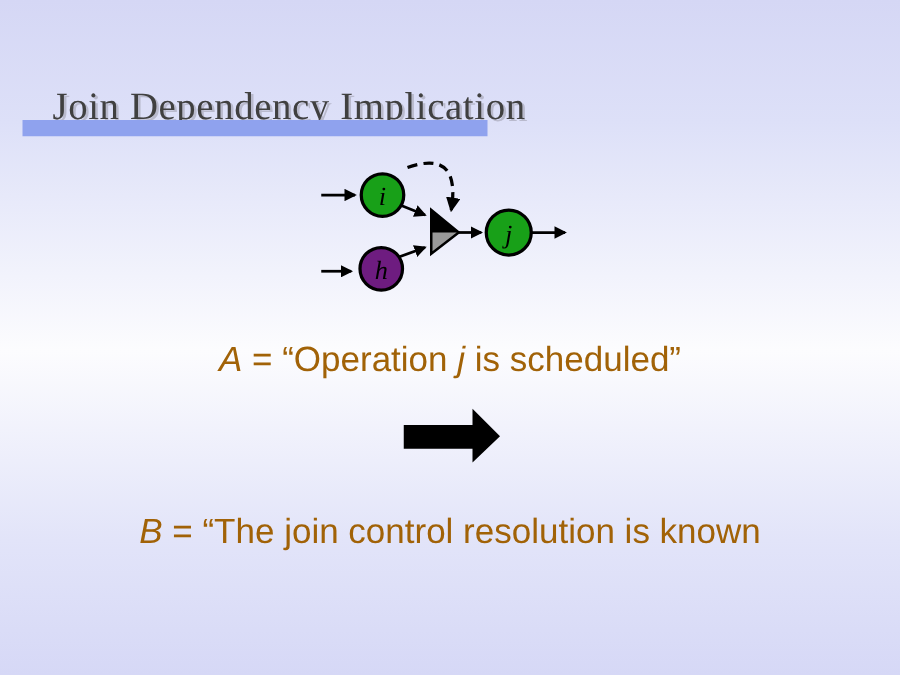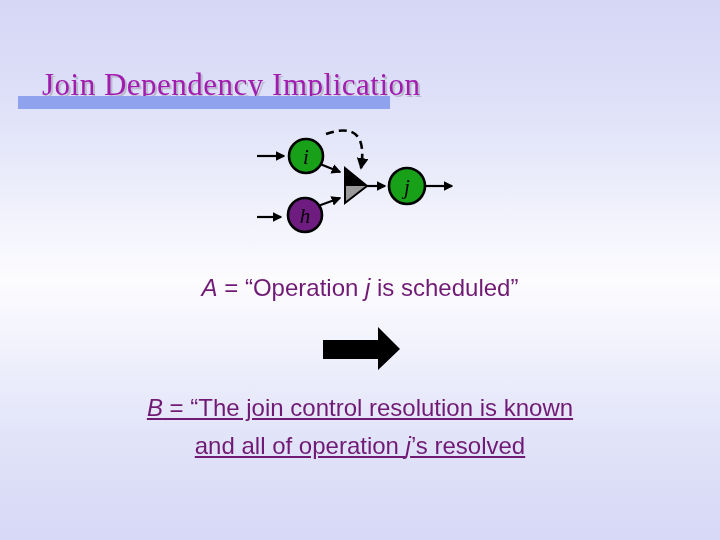--- a/index.html
+++ b/index.html
@@ -5,35 +5,35 @@
   html, body { margin: 0; padding: 0; }
   body {
     width: 720px; height: 540px; position: relative; overflow: hidden;
     background: linear-gradient(180deg, #d5d7f5 0%, #dde0f8 18%, #fcfcfe 52%, #e2e4f9 80%, #d6d8f6 100%);
     font-family: "Liberation Sans", sans-serif;
   }
   .slide { position: absolute; inset: 0; }
   .title {
     position: absolute; left: 42px; top: 46px;
     font-family: "Liberation Serif", serif;
-    font-size: 31px; font-weight: 400; color: #a21caf;
+    font-size: 31px; font-weight: 400; color: #404040;
     text-shadow: 2px 2px 0 #b9bacd;
     white-space: nowrap; letter-spacing: 0.5px;
   }
   .title-bar {
     position: absolute; left: 18px; top: 96px;
     width: 372px; height: 13px; background: #8fa2ee;
   }
   .diagram-svg { position: absolute; left: 0; top: 0; }
   .stmt {
     position: absolute; left: 0; width: 720px; text-align: center;
-    font-size: 24px; color: #701a75;
+    font-size: 28px; color: #a16207;
   }
   .stmt-a { top: 271px; line-height: 34px; }
-  .stmt-b { top: 389px; line-height: 38px; text-decoration: underline; }
+  .stmt-b { top: 406px; line-height: 38px; }
   .stmt .line { white-space: nowrap; }
   .it { font-style: italic; }
   svg text.node-label {
     font-family: "Liberation Serif", serif;
     font-style: italic; font-size: 21px; fill: #000;
     text-anchor: middle;
   }
 </style>
 </head>
 <body>
@@ -75,16 +75,15 @@
 
     <polygon points="323,340 378,340 378,327 400,349 378,370 378,359 323,359" fill="#000"></polygon>
   </svg>
 
   <div class="stmt stmt-a">
     <span class="line"><span class="it">A</span><span> = “Operation </span><span class="it">j</span><span> is scheduled”</span></span>
   </div>
 
   <div class="stmt stmt-b">
     <div class="line"><span class="it">B</span><span> = “The join control resolution is known</span></div>
-    <div class="line"><span>and all of operation </span><span class="it">j</span><span>’s resolved</span></div>
   </div>
 
 </div>
 
 </body></html>

